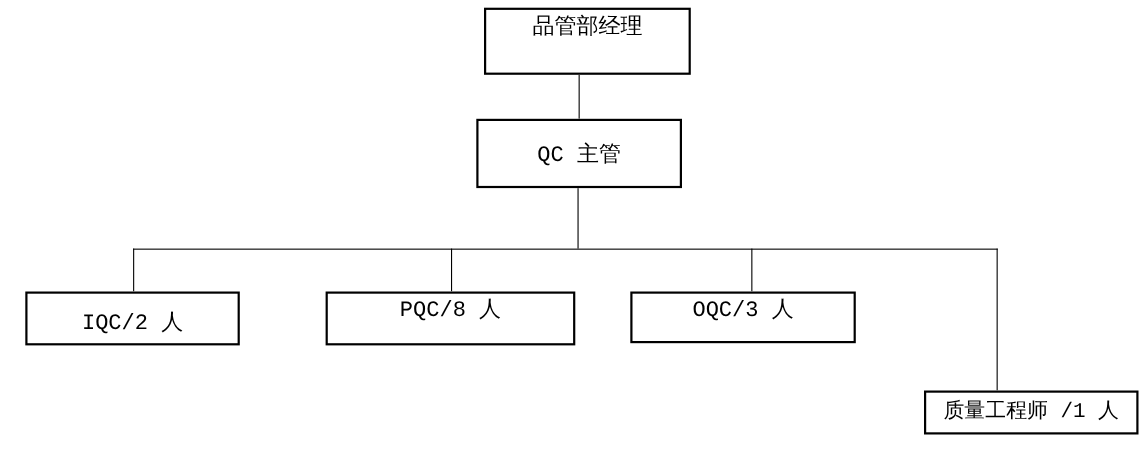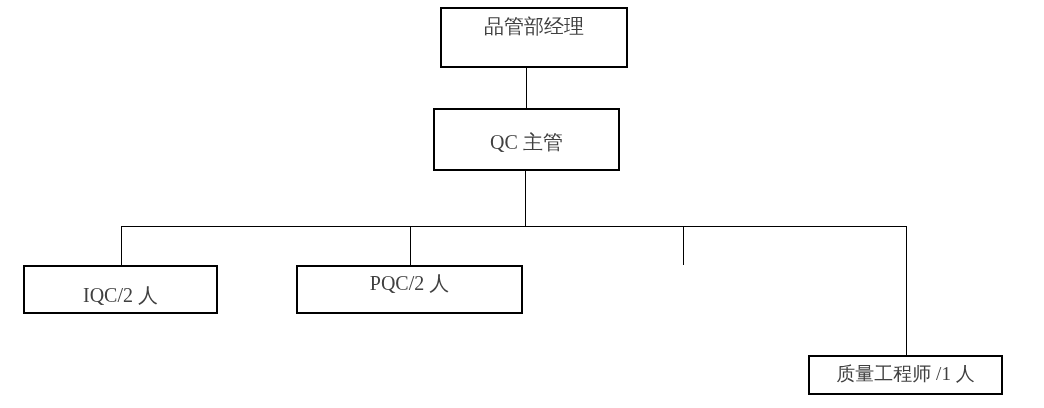--- a/index.html
+++ b/index.html
@@ -5,22 +5,22 @@
   html, body {
     margin: 0;
     padding: 0;
     background: #ffffff;
   }
   .canvas {
     position: relative;
     width: 1044px;
     height: 408px;
     background: #ffffff;
-    font-family: Liberation Serif, serif;
-    color: #404040;
+    font-family: Liberation Mono, monospace;
+    color: #000000;
     overflow: hidden;
   }
   .node {
     position: absolute;
     box-sizing: border-box;
     border: 2px solid #000000;
     background: #ffffff;
     text-align: center;
     font-size: 20px;
     line-height: 24px;
@@ -30,21 +30,21 @@
     position: absolute;
     background: #000000;
   }
 
   
   .node-manager    { left: 440px; top: 7px;   width: 188px; height: 61px; padding-top: 5px; }
   .node-qc         { left: 433px; top: 108px; width: 187px; height: 63px; padding-top: 20px; }
   .node-iqc        { left: 23px;  top: 265px; width: 195px; height: 49px; padding-top: 16px; }
   .node-pqc        { left: 296px; top: 265px; width: 227px; height: 49px; padding-top: 4px; }
   .node-oqc        { left: 573px; top: 265px; width: 205px; height: 47px; padding-top: 4px; }
-  .node-engineer   { left: 808px; top: 355px; width: 195px; height: 40px; padding-top: 5px; font-size: 19px; }
+  .node-engineer   { left: 840px; top: 355px; width: 195px; height: 40px; padding-top: 5px; font-size: 19px; }
 
   
   .line-manager-qc   { left: 526px; top: 68px;  width: 1px;   height: 40px; }
   .line-qc-stem      { left: 525px; top: 171px; width: 1px;   height: 55px; }
   .line-branch       { left: 121px; top: 226px; width: 786px; height: 1px;  }
   .line-drop-iqc     { left: 121px; top: 226px; width: 1px;   height: 39px; }
   .line-drop-pqc     { left: 410px; top: 226px; width: 1px;   height: 39px; }
   .line-drop-oqc     { left: 683px; top: 226px; width: 1px;   height: 39px; }
   .line-drop-engineer{ left: 906px; top: 226px; width: 1px;   height: 129px; }
 </style>
@@ -67,21 +67,24 @@
 
   <div class="node node-qc">
     <span>QC 主管</span>
   </div>
 
   <div class="node node-iqc">
     <span>IQC/2 人</span>
   </div>
 
   <div class="node node-pqc">
-    <span>PQC/2 人</span>
+    <span>PQC/8 人</span>
   </div>
 
+  <div class="node node-oqc">
+    <span>OQC/3 人</span>
+  </div>
 
   <div class="node node-engineer">
     <span>质量工程师 /1 人</span>
   </div>
 
 </div>
 
 </body></html>

